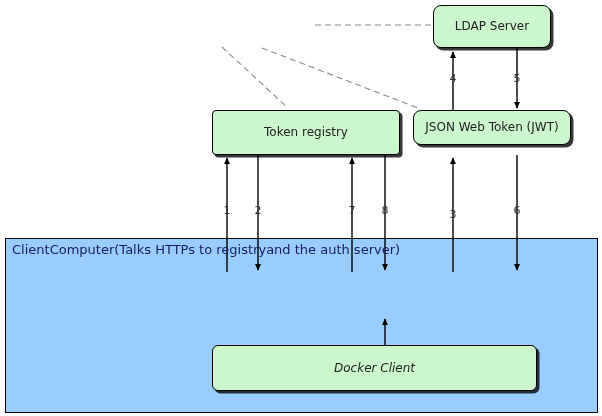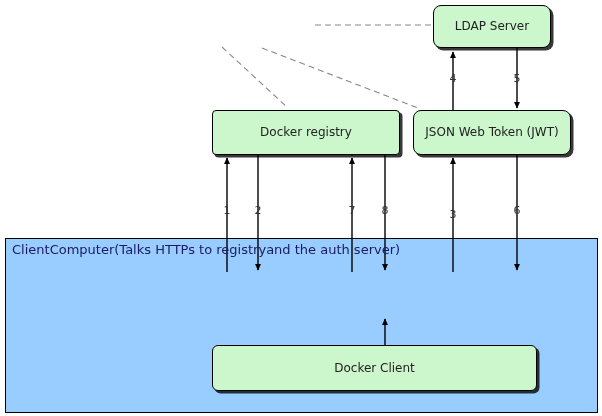--- a/index.html
+++ b/index.html
@@ -56,33 +56,34 @@
 
   .box-ldap {
     left: 433px; top: 5px; width: 118px; height: 43px;
     border-radius: 8px;
   }
   .box-registry {
     left: 212px; top: 110px; width: 188px; height: 45px;
     border-radius: 4px;
   }
   .box-jwt {
-    left: 413px; top: 110px; width: 158px; height: 45px;
+    left: 413px; top: 110px; width: 158px; height: 35px;
     border-radius: 8px;
   }
   .box-daemon {
     left: 212px; top: 272px; width: 325px; height: 44px;
     border-radius: 6px;
   }
   .box-client {
     left: 212px; top: 345px; width: 325px; height: 46px;
     border-radius: 6px;
     flex-direction: column;
     justify-content: center;
     gap: 25px;
+    font-style: italic;
   }
   .cmd { font-size: 11.5px; }
 
   
   .comment {
     position: absolute;
     left: 118px;
     top: 10px;
     width: 180px;
     text-align: center;
@@ -159,21 +160,21 @@
   <div class="num" style="left:509px; top:72px;">5</div>
 
 
   <div class="client-label"><span>Client</span><span>Computer</span><span>(Talks HTTPs to registry</span><span>and the auth server)</span></div>
 
   <div class="box box-ldap">
     <span>LDAP Server</span>
   </div>
 
   <div class="box box-registry">
-    <span>Docker registry</span>
+    <span>Token registry</span>
   </div>
 
   <div class="box box-jwt">
     <div>
       <span>JSON Web Token (JWT)</span>
     </div>
   </div>
 
 
   <div class="box box-client">

